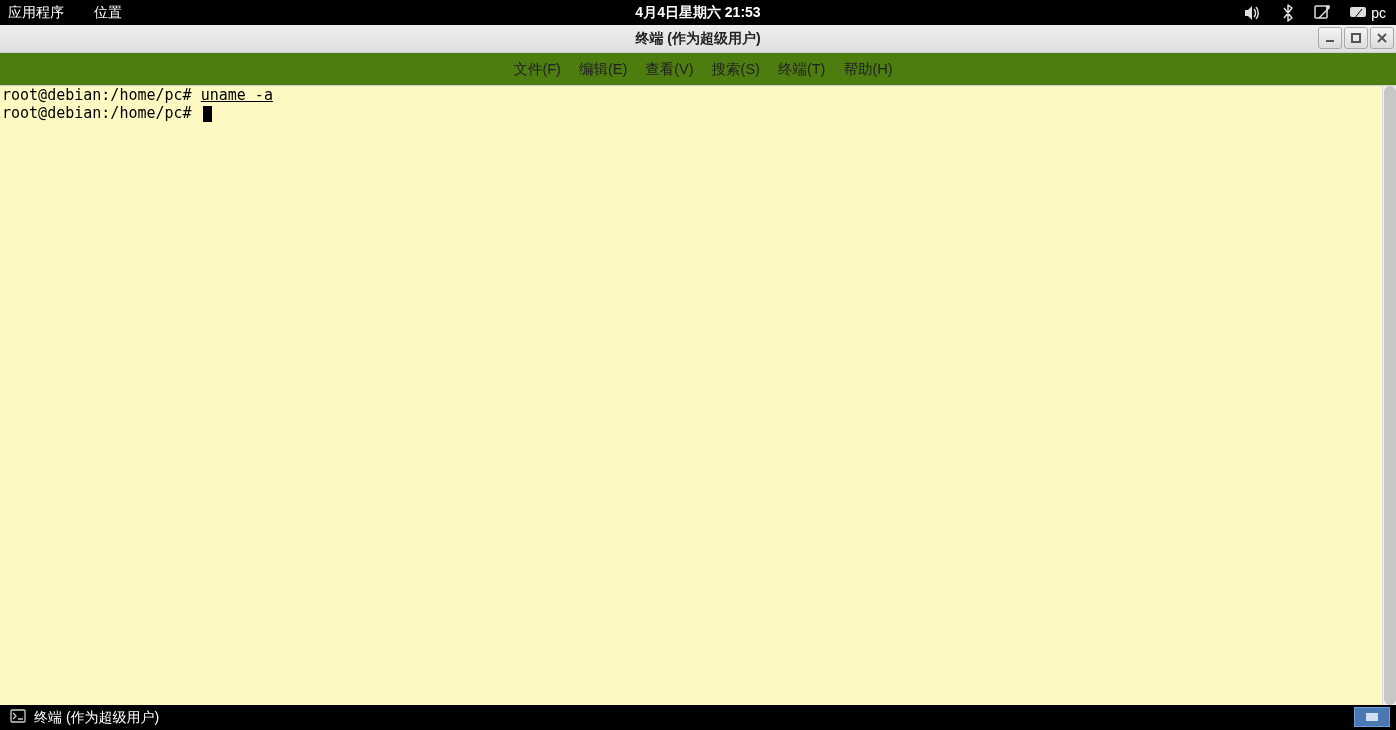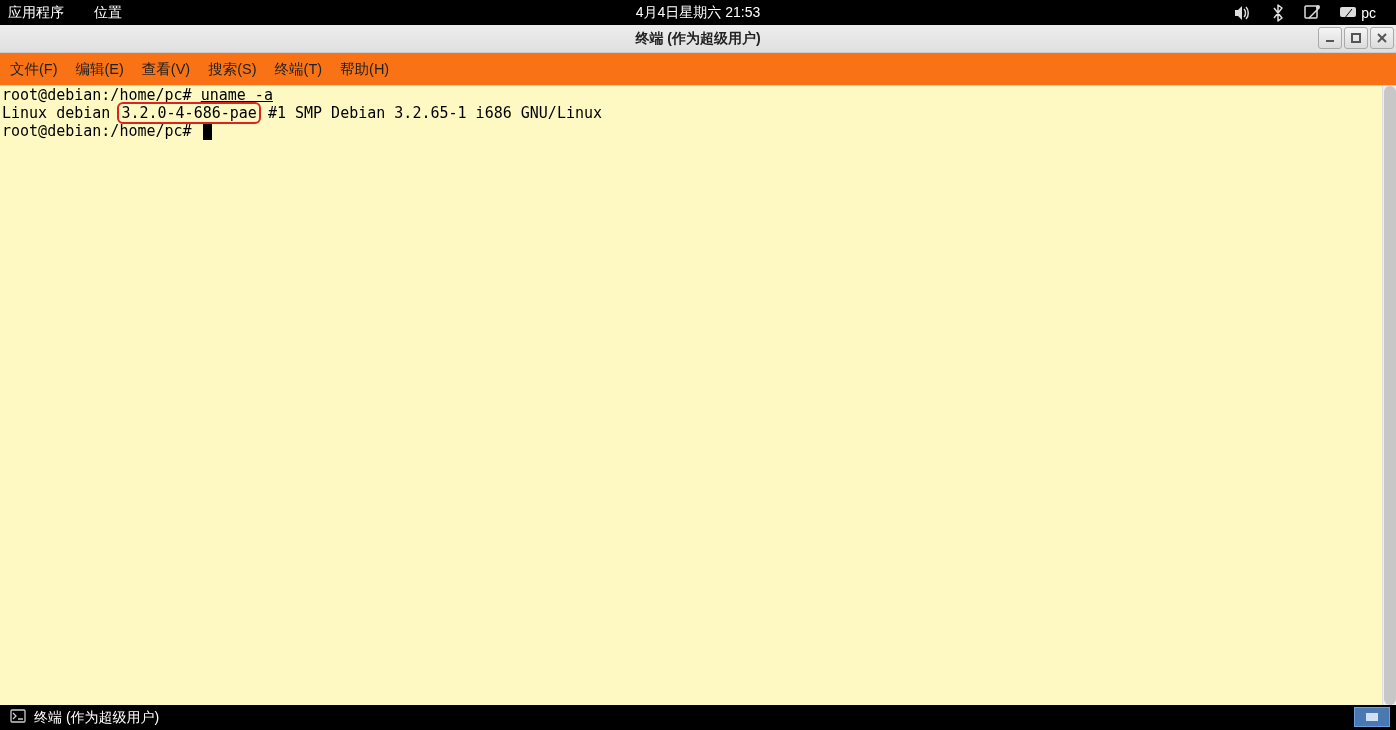--- a/index.html
+++ b/index.html
@@ -9,22 +9,22 @@
   .top-panel {
     height: 25px;
     background: #000;
     color: #fff;
     display: flex;
     align-items: center;
     font-size: 14px;
     position: relative;
   }
   .top-panel .left-items { display: flex; align-items: center; padding-left: 8px; gap: 30px; }
-  .top-panel .center-items { position: absolute; left: 50%; transform: translateX(-50%); font-weight: normal; }
-  .top-panel .right-items { margin-left: auto; display: flex; align-items: center; gap: 18px; padding-right: 20px; justify-content: space-between; }
+  .top-panel .center-items { position: absolute; left: 50%; transform: translateX(-50%); font-weight: bold; }
+  .top-panel .right-items { margin-left: auto; display: flex; align-items: center; gap: 18px; padding-right: 10px; justify-content: space-between; }
   .panel-item { cursor: pointer; }
   .tray-icon { display: inline-flex; align-items: center; }
   .tray-icon svg { fill: #ddd; }
   
   
   .window-titlebar {
     height: 28px;
     background: linear-gradient(#ededed, #e0e0e0);
     display: flex;
     align-items: center;
@@ -46,28 +46,29 @@
     display: flex; align-items: center; justify-content: center;
     cursor: pointer;
     font-size: 11px;
     color: #555;
   }
   .win-btn svg { stroke: #555; fill: none; stroke-width: 2; }
   
   
   .menubar {
     height: 33px;
-    background: #f97316;
+    background: #4d7c0f;
     border-bottom: 1px solid #d0d0d0;
     display: flex;
     align-items: center;
     padding-left: 10px;
     gap: 18px;
     font-size: 14.5px;
     color: #222;
+    justify-content: center;
   }
   .menu-item { cursor: pointer; }
   
   
   .terminal-body {
     background: #fef9c3;
     height: calc(730px - 25px - 28px - 33px - 25px);
     position: relative;
     font-family: "DejaVu Sans Mono","Courier New",monospace;
     font-size: 15px;
@@ -196,21 +197,20 @@
   <span class="menu-item">文件(F)</span>
   <span class="menu-item">编辑(E)</span>
   <span class="menu-item">查看(V)</span>
   <span class="menu-item">搜索(S)</span>
   <span class="menu-item">终端(T)</span>
   <span class="menu-item">帮助(H)</span>
 </div>
 
 <div class="terminal-body">
   <div class="line"><span>root@debian:/home/pc# </span><span class="prompt-underline">uname -a</span></div>
-  <div class="line"><span>Linux debian </span><span class="circled">3.2.0-4-686-pae</span><span> #1 SMP Debian 3.2.65-1 i686 GNU/Linux</span></div>
   <div class="line"><span>root@debian:/home/pc# </span><span class="cursor-block"></span></div>
   <div class="scrollbar">
     <div class="scrollbar-thumb"></div>
   </div>
 </div>
 
 <div class="bottom-panel">
   <div class="task-item">
     <span class="task-icon">
       <svg width="16" height="14" viewBox="0 0 16 14">

